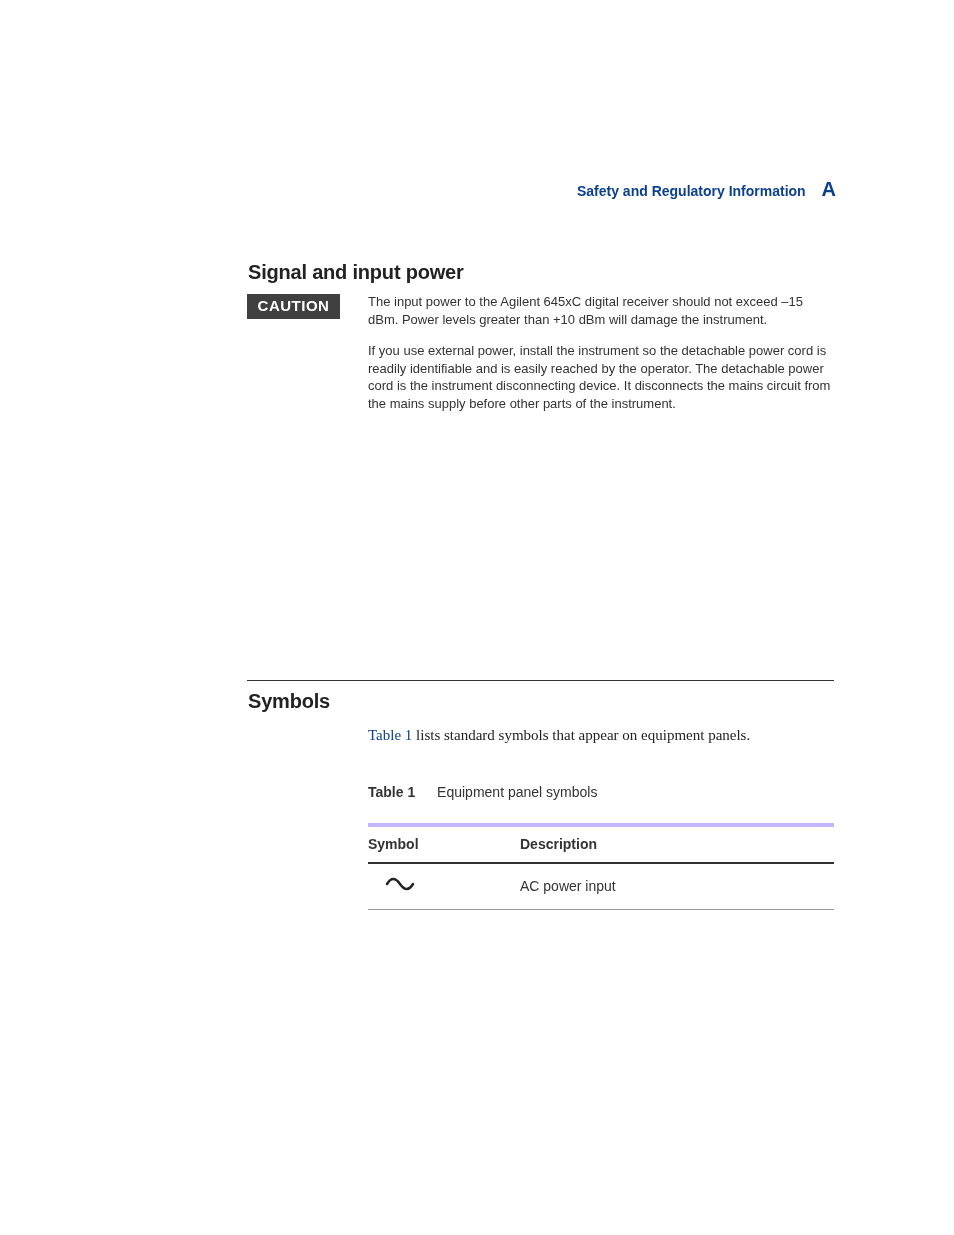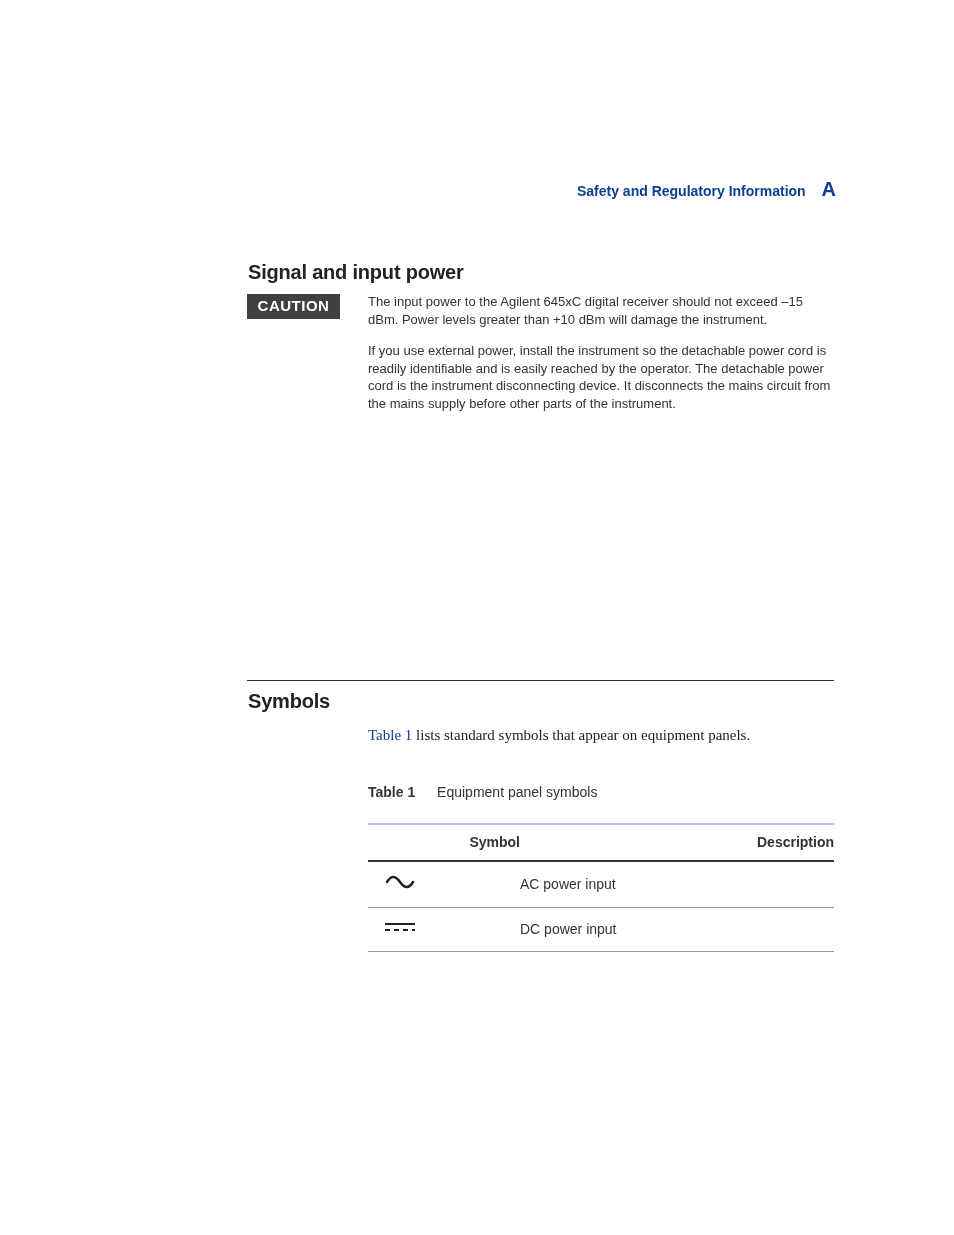--- a/index.html
+++ b/index.html
@@ -94,22 +94,22 @@
   table.symbols {
     position: absolute;
     left: 368px;
     top: 823px;
     border-collapse: collapse;
     width: 466px;
     font-size: 14px;
     color: #333;
   }
   table.symbols th {
-    text-align: right;
-    border-top: 2px solid #c4b5fd;
+    text-align: left;
+    border-top: 4px solid #c4b5fd;
     border-bottom: 2px solid #333;
     padding: 8px 0 8px 0;
     font-weight: bold;
   }
   table.symbols td {
     border-bottom: 1px solid #999;
     padding: 12px 0;
     vertical-align: middle;
   }
   table.symbols td.sym { width: 140px; text-align: left; padding-left: 12px; }
@@ -169,31 +169,17 @@
       <tr>
         <td class="sym">
           <span class="icon-slot">
             <svg width="30" height="16" viewBox="0 0 30 16">
               <path d="M2 8 Q 8 -2 15 8 Q 22 18 28 8" fill="none" stroke="#222" stroke-width="2.5" stroke-linecap="round"></path>
             </svg>
           </span>
         </td>
         <td>AC power input</td>
       </tr>
-      <tr>
-        <td class="sym">
-          <span class="icon-slot">
-            <svg width="34" height="14" viewBox="0 0 34 14">
-              <line x1="2" y1="4" x2="32" y2="4" stroke="#222" stroke-width="2"></line>
-              <line x1="2" y1="10" x2="7" y2="10" stroke="#222" stroke-width="2"></line>
-              <line x1="11" y1="10" x2="16" y2="10" stroke="#222" stroke-width="2"></line>
-              <line x1="20" y1="10" x2="25" y2="10" stroke="#222" stroke-width="2"></line>
-              <line x1="29" y1="10" x2="32" y2="10" stroke="#222" stroke-width="2"></line>
-            </svg>
-          </span>
-        </td>
-        <td>DC power input</td>
-      </tr>
     </tbody>
   </table>
 
 
 </div>
 
 </body></html>

